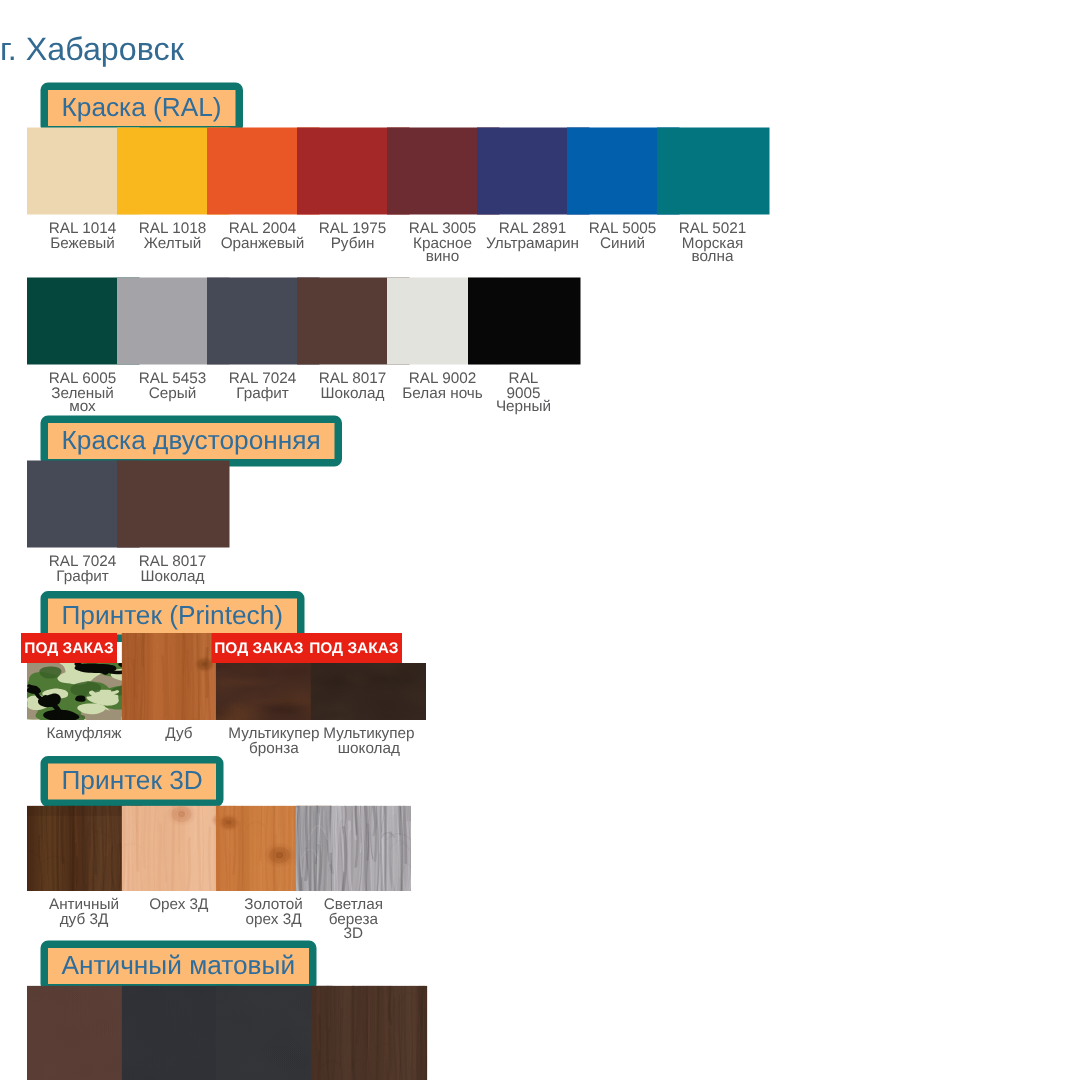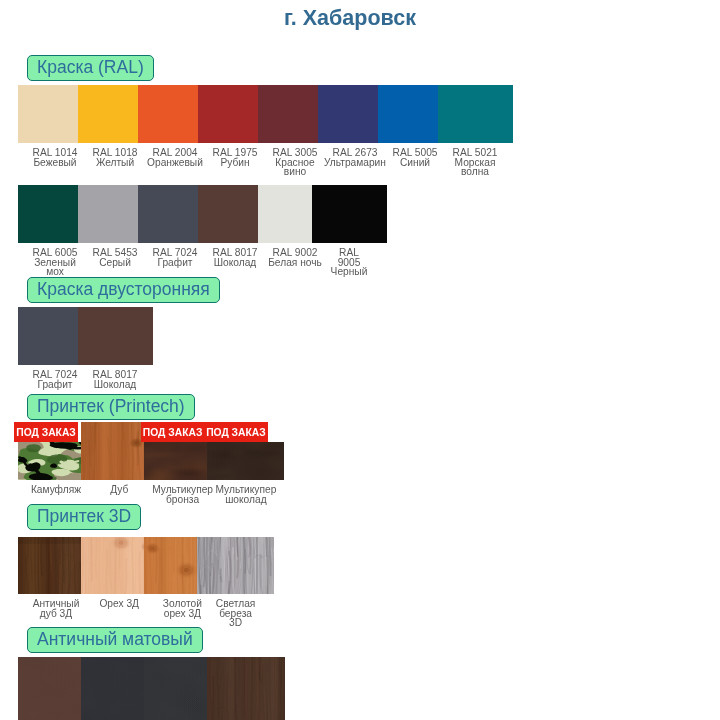--- a/index.html
+++ b/index.html
@@ -1,25 +1,25 @@
 <!DOCTYPE html>
 <html lang="ru"><head>
 <meta charset="utf-8">
 <title>Каталог цветов</title>
 <style>
   html,body{margin:0;padding:0;}
   body{width:720px;height:720px;background:#ffffff;font-family:"Liberation Sans",sans-serif;overflow:hidden;-webkit-font-smoothing:antialiased;}
   .page{position:relative;width:720px;height:720px;}
 
-  .city-title{position:absolute;left:0;top:7px;width:700px;text-align:center;
-    color:#336a91;font-size:21.5px;line-height:22px;font-weight:700;}
+  .city-title{position:absolute;left:0;top:22px;width:700px;text-align:left;
+    color:#336a91;font-size:21.5px;line-height:22px;font-weight:400;}
 
   .section{position:absolute;left:27px;}
-  .sec-head{display:inline-block;border:1px solid #0f766e;border-radius:5px;
-    background:#86efac;color:#2e6d9c;font-size:17.5px;line-height:19px;padding:1.5px 9px 3px 9px;white-space:nowrap;}
+  .sec-head{display:inline-block;border:5px solid #0f766e;border-radius:5px;
+    background:#fdba74;color:#2e6d9c;font-size:17.5px;line-height:19px;padding:1.5px 9px 3px 9px;white-space:nowrap;}
 
   .row{display:flex;align-items:flex-start;}
   .cell{position:relative;display:flex;flex-direction:column;align-items:center;}
   .sw{position:relative;padding-left:19px;}
   [data-name="swatch-texture"]{overflow:hidden;}
   .lbl{font-size:10.2px;color:#58585a;text-align:center;line-height:9.7px;margin-top:5px;}
   .badge{position:absolute;left:-3.5px;top:0;width:64px;height:20px;background:#e81f13;
     color:#fff;font-size:10.3px;font-weight:700;line-height:21px;text-align:center;letter-spacing:0;z-index:2;}
   .sw svg{display:block;width:100%;height:100%;}
 </style>
@@ -46,21 +46,21 @@
         <div class="cell" data-name="swatch-cell" style="width: 56px; margin-right: 4px;">
           <div class="sw" data-name="color-swatch" style="width: 56px; height: 58px; background: rgb(163, 40, 39);"></div>
           <div class="lbl" data-name="swatch-label">RAL 1975 Рубин</div>
         </div>
         <div class="cell" data-name="swatch-cell" style="width: 56px; margin-right: 4px;">
           <div class="sw" data-name="color-swatch" style="width: 56px; height: 58px; background: rgb(109, 44, 49);"></div>
           <div class="lbl" data-name="swatch-label">RAL 3005 Красное вино</div>
         </div>
         <div class="cell" data-name="swatch-cell" style="width: 56px; margin-right: 4px;">
           <div class="sw" data-name="color-swatch" style="width: 56px; height: 58px; background: rgb(49, 56, 114);"></div>
-          <div class="lbl" data-name="swatch-label">RAL 2673 Ультрамарин</div>
+          <div class="lbl" data-name="swatch-label">RAL 2891 Ультрамарин</div>
         </div>
         <div class="cell" data-name="swatch-cell" style="width: 56px; margin-right: 4px;">
           <div class="sw" data-name="color-swatch" style="width: 56px; height: 58px; background: rgb(1, 95, 171);"></div>
           <div class="lbl" data-name="swatch-label">RAL 5005 Синий</div>
         </div>
         <div class="cell" data-name="swatch-cell" style="width: 56px; margin-right: 4px;">
           <div class="sw" data-name="color-swatch" style="width: 56px; height: 58px; background: rgb(3, 117, 127);"></div>
           <div class="lbl" data-name="swatch-label">RAL 5021 Морская волна</div>
         </div>
       </div>

